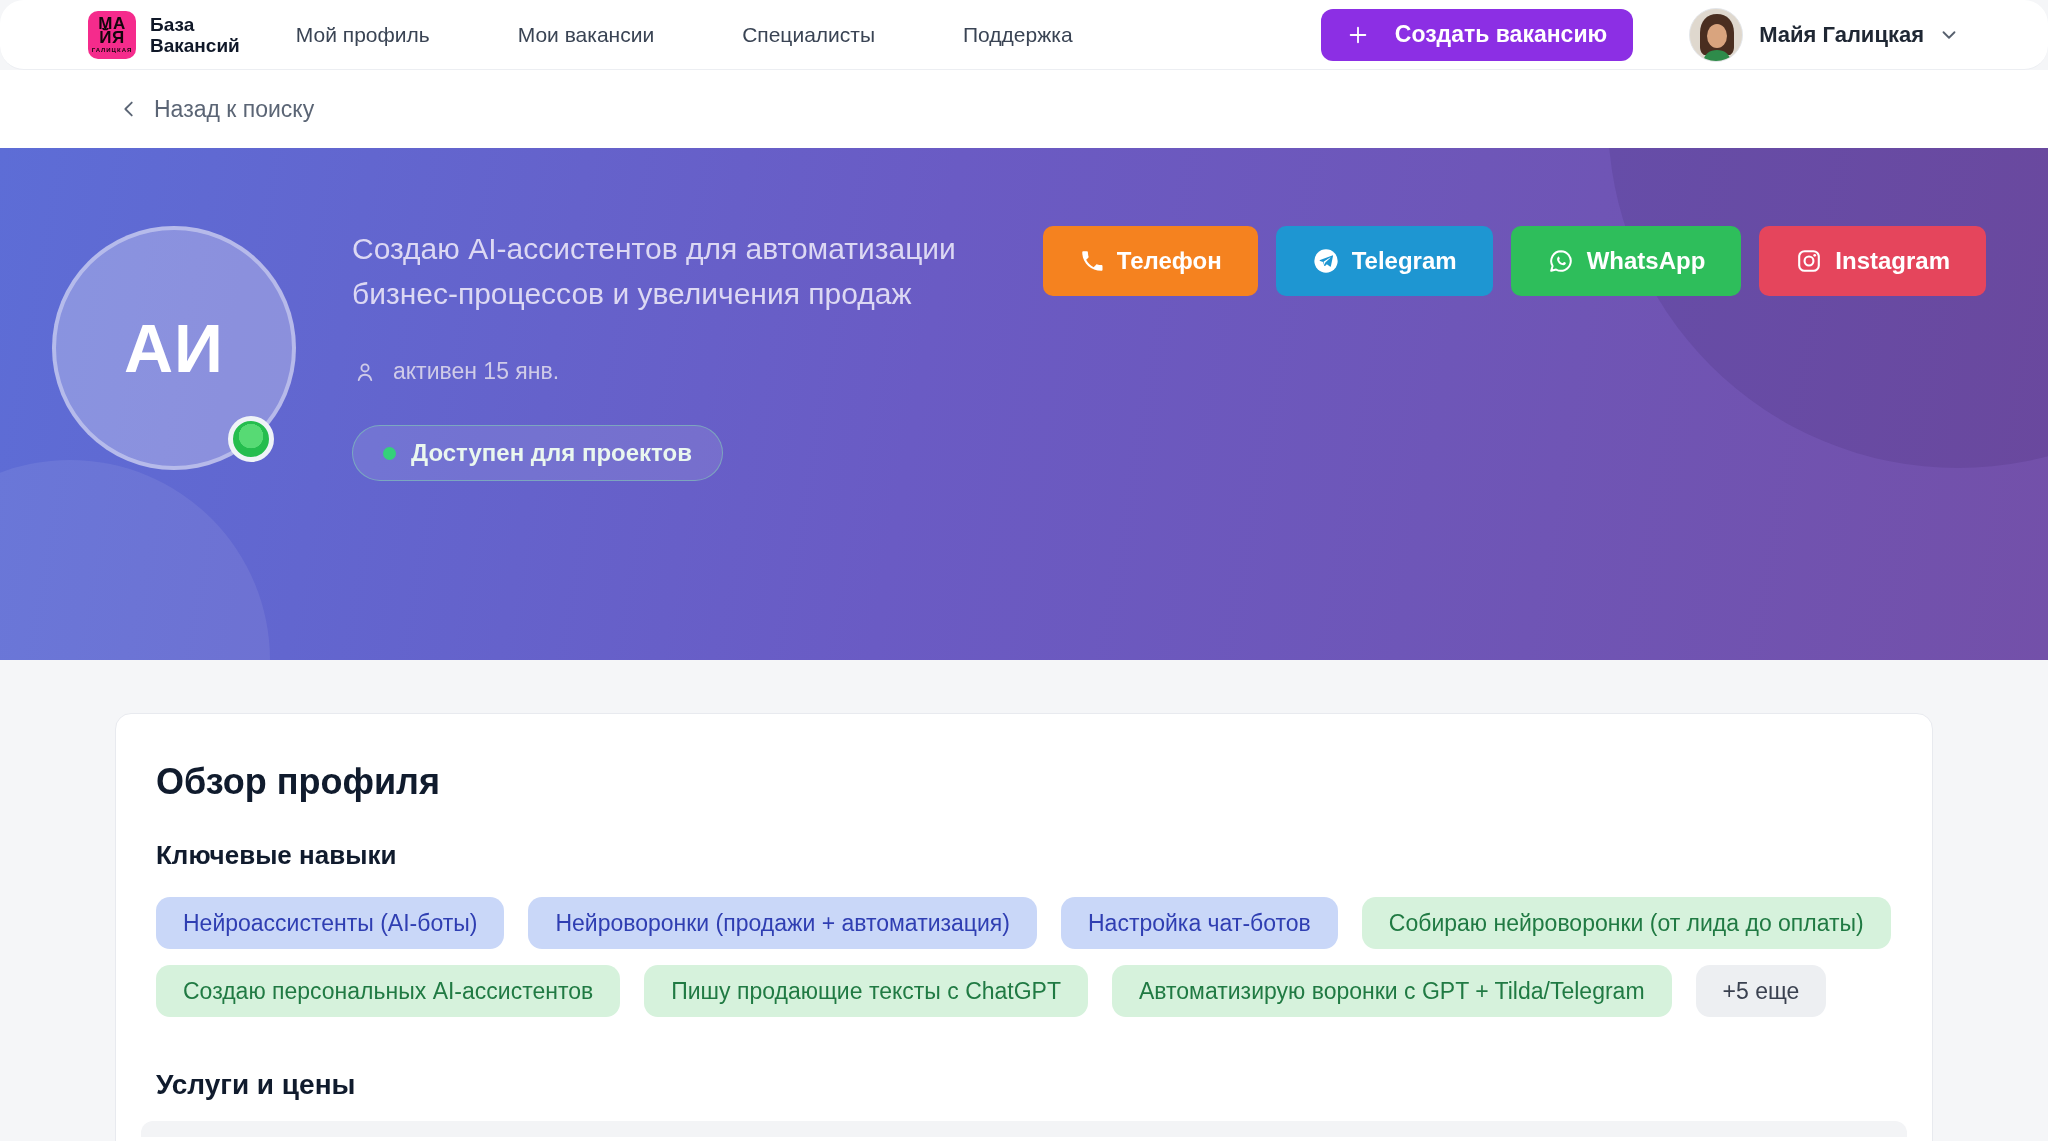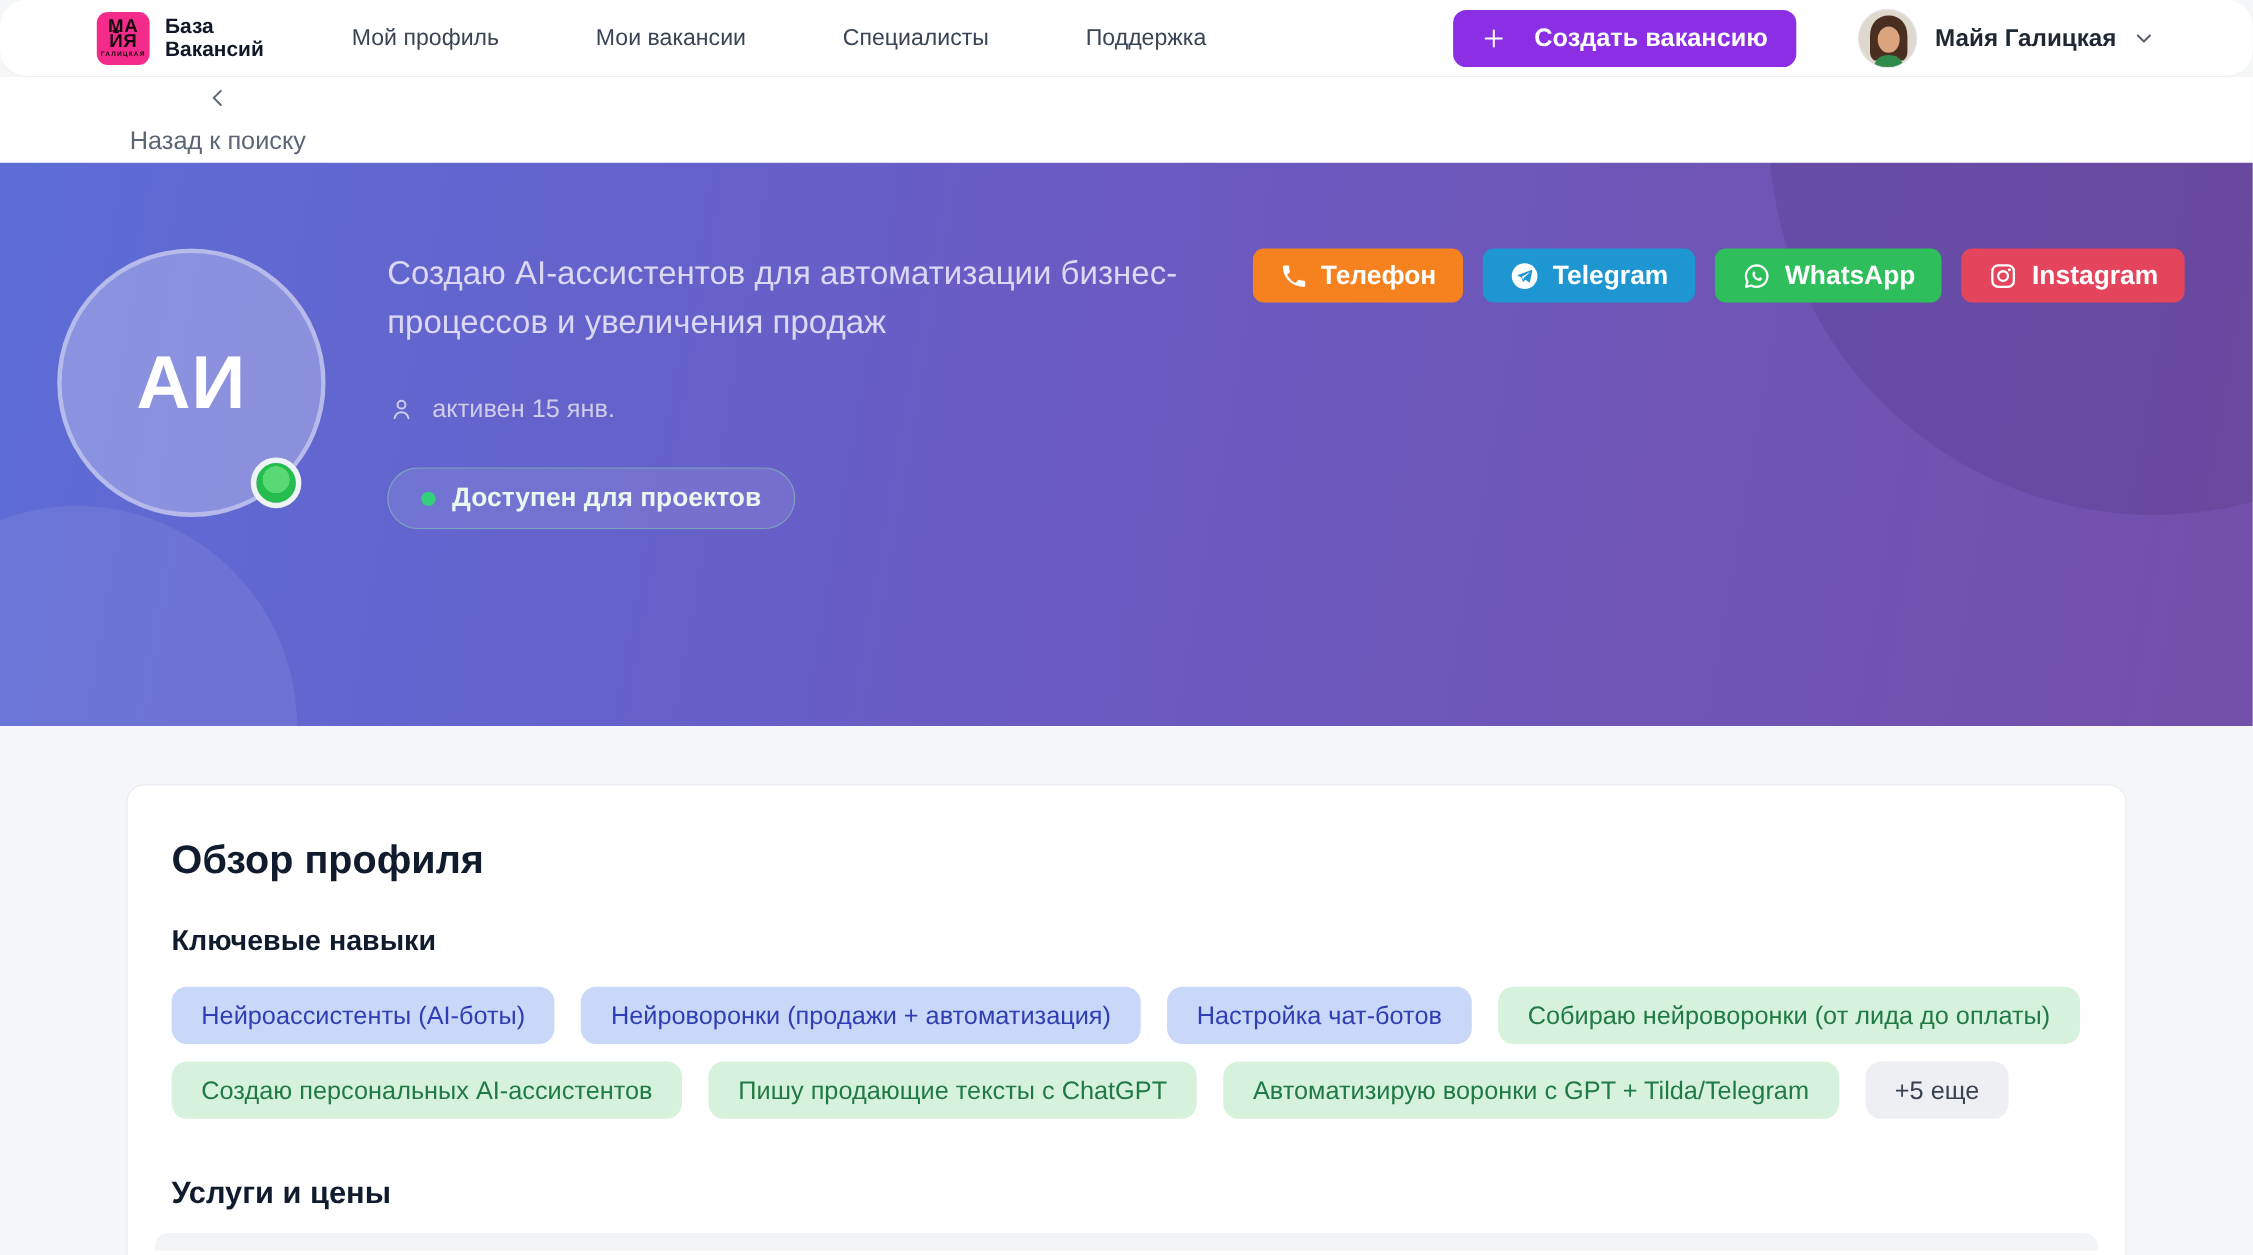--- a/index.html
+++ b/index.html
@@ -9,36 +9,36 @@
   
   .header { height:70px; background:#fff; border-bottom:1px solid #ECEEF2;
             display:flex; align-items:center; padding:0 88px; position:relative; z-index:5;border-radius:24px; }
   .logo { display:flex; align-items:center; }
   .logo-mark { width:48px; height:48px; border-radius:10px; background:#F52B8C;
                display:flex; flex-direction:column; align-items:center; justify-content:center;
                color:#14050B; }
   .logo-mark .mk { font-size:17px; font-weight:800; line-height:14px; letter-spacing:0.5px; }
   .logo-mark .mk-cap { font-size:6px; font-weight:700; letter-spacing:1px; margin-top:2px; }
   .logo-title { margin-left:14px; font-weight:800; font-size:19px; line-height:21px; color:#101828; }
-  .nav { display:flex; gap:88px; margin-left:80px; }
+  .nav { display:flex; gap:88px; margin-left:56px; }
   .nav-item { font-size:21px; color:#3A4454; cursor:pointer; white-space:nowrap; }
   .header-right { margin-left:auto; display:flex; align-items:center; }
   .create-btn { display:flex; align-items:center; gap:26px; background:#8C2FE4; color:#fff;
                 border:none; border-radius:12px; height:52px; padding:0 26px;
                 font-size:23px; font-weight:600; font-family:inherit; cursor:pointer; }
   .create-btn svg { display:block; }
   .user-chip { display:flex; align-items:center; margin-left:56px; cursor:pointer; }
   .user-avatar { width:54px; height:54px; border-radius:50%; overflow:hidden; flex:none;
                  border:1px solid #E3E6EA; background:#E8E2DA; }
   .user-name { margin-left:16px; font-size:22px; font-weight:600; color:#1F2733; white-space:nowrap; }
   .user-chevron { margin-left:14px; color:#57606E; display:flex; }
 
   
   .breadcrumb-bar { height:78px; background:#fff; display:flex; align-items:center; padding:0 118px; }
-  .back-link { display:flex; align-items:center; gap:14px; color:#5B6575; font-size:23px; cursor:pointer;flex-direction:column; }
+  .back-link { display:flex; align-items:center; gap:14px; color:#5B6575; font-size:23px; cursor:pointer; }
   .back-link svg { display:block; }
 
   
   .hero { height:512px; background:linear-gradient(100deg,#5D6DD6 0%,#6A5BC4 45%,#7350A9 100%);
           position:relative; overflow:hidden; }
   .hero-deco-bl { position:absolute; width:400px; height:400px; border-radius:50%;
                   background:rgba(255,255,255,0.08); left:-130px; bottom:-200px; }
   .hero-deco-tr { position:absolute; width:700px; height:700px; border-radius:50%;
                   background:rgba(30,10,60,0.10); right:-260px; top:-380px; }
   .hero-inner { position:relative; display:flex; align-items:flex-start;
@@ -56,21 +56,21 @@
   .hero-subtitle { color:#DCD8F3; font-size:30px; line-height:45px; max-width:820px; }
   .hero-active { margin-top:42px; display:flex; align-items:center; gap:15px;
                  color:#CFCBE8; font-size:23px; }
   .hero-active svg { display:block; }
   .avail-badge { margin-top:40px; display:inline-flex; align-items:center; gap:15px;
           height:56px; padding:0 30px; border-radius:28px;
           background:rgba(255,255,255,0.10); border:1.5px solid rgba(134,230,170,0.45);
           color:#EAF7EF; font-size:24px; font-weight:600; }
   .avail-dot { width:13px; height:13px; border-radius:50%; background:#34D17A; }
   .contact-row { margin-left:auto; display:flex; gap:18px; }
-  .contact-btn { display:flex; align-items:center; gap:12px; height:49px; padding:0 24px;
+  .contact-btn { display:flex; align-items:center; gap:12px; height:70px; padding:0 36px;
           border:none; border-radius:10px; color:#fff; font-size:24px; font-weight:700;
           font-family:inherit; cursor:pointer; white-space:nowrap; }
   .contact-btn svg { display:block; }
   .btn-phone { background:#F5821F; }
   .btn-telegram { background:#1E96D2;text-align:center; }
   .btn-whatsapp { background:#2EBE5B; }
   .btn-instagram { background:#E5455C; }
 
   
   .main-area { padding:53px 115px 0; }

